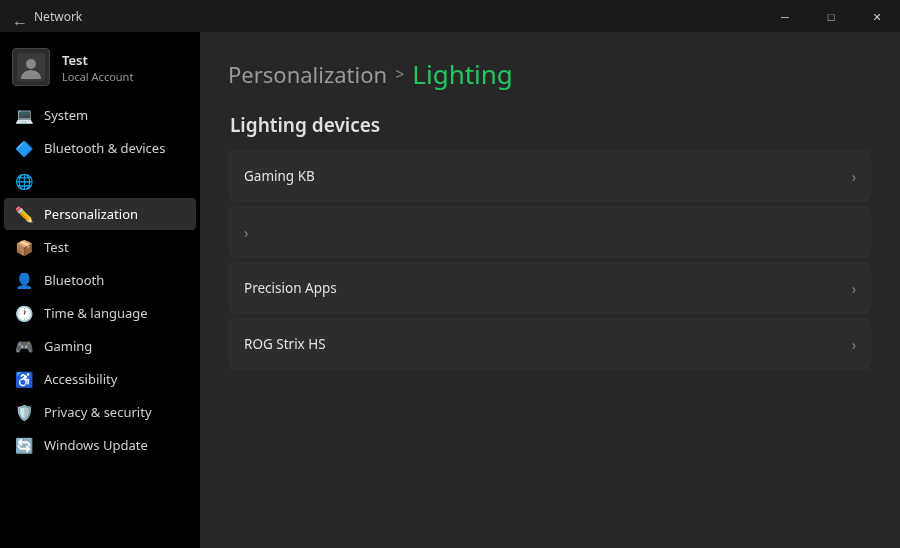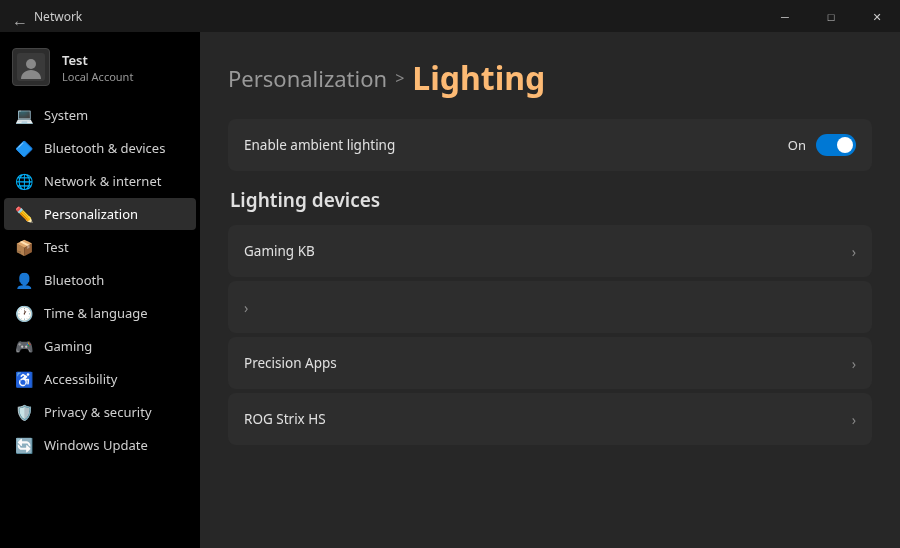--- a/index.html
+++ b/index.html
@@ -159,23 +159,23 @@
     .breadcrumb-parent {
       font-size: 22px;
       color: #999;
       font-weight: 400;
     }
     .breadcrumb-separator {
       color: #888;
       font-size: 16px;
     }
     .breadcrumb-current {
-      font-size: 32px;
-      font-weight: 700;
-      color: #fdba74;
+      font-size: 26px;
+      font-weight: 400;
+      color: #22c55e;
     }
 
     
     .toggle-card {
       background: #2d2d2d;
       border-radius: 8px;
       padding: 0 16px;
       display: flex;
       align-items: center;
       justify-content: space-between;
@@ -268,21 +268,20 @@
         <div class="nav-item">
       <span class="nav-icon">💻</span>
       <span>System</span>
     </div>
         <div class="nav-item">
       <span class="nav-icon">🔷</span>
       <span>Bluetooth &amp; devices</span>
     </div>
         <div class="nav-item">
       <span class="nav-icon">🌐</span>
-      <span>Network &amp; internet</span>
     </div>
         <div class="nav-item active">
       <span class="nav-icon">✏️</span>
       <span>Personalization</span>
     </div>
         <div class="nav-item">
       <span class="nav-icon">📦</span>
       <span>Test</span>
     </div>
         <div class="nav-item">
@@ -312,27 +311,20 @@
       </div>
   </div>
 
   <div class="content">
     <div class="breadcrumb">
       <span class="breadcrumb-parent">Personalization</span>
       <span class="breadcrumb-separator">&gt;</span>
       <span class="breadcrumb-current">Lighting</span>
     </div>
 
-    <div class="toggle-card">
-      <span class="toggle-label">Enable ambient lighting</span>
-      <div class="toggle-right">
-        <span class="toggle-on-label">On</span>
-        <div class="toggle-switch"></div>
-      </div>
-    </div>
 
     <div class="section-title">Lighting devices</div>
 
     <div id="devices-container">
         <div class="device-item">
       <span class="device-name">Gaming KB</span>
       <span class="chevron-icon">›</span>
     </div>
         <div class="device-item">
       <span class="chevron-icon">›</span>

